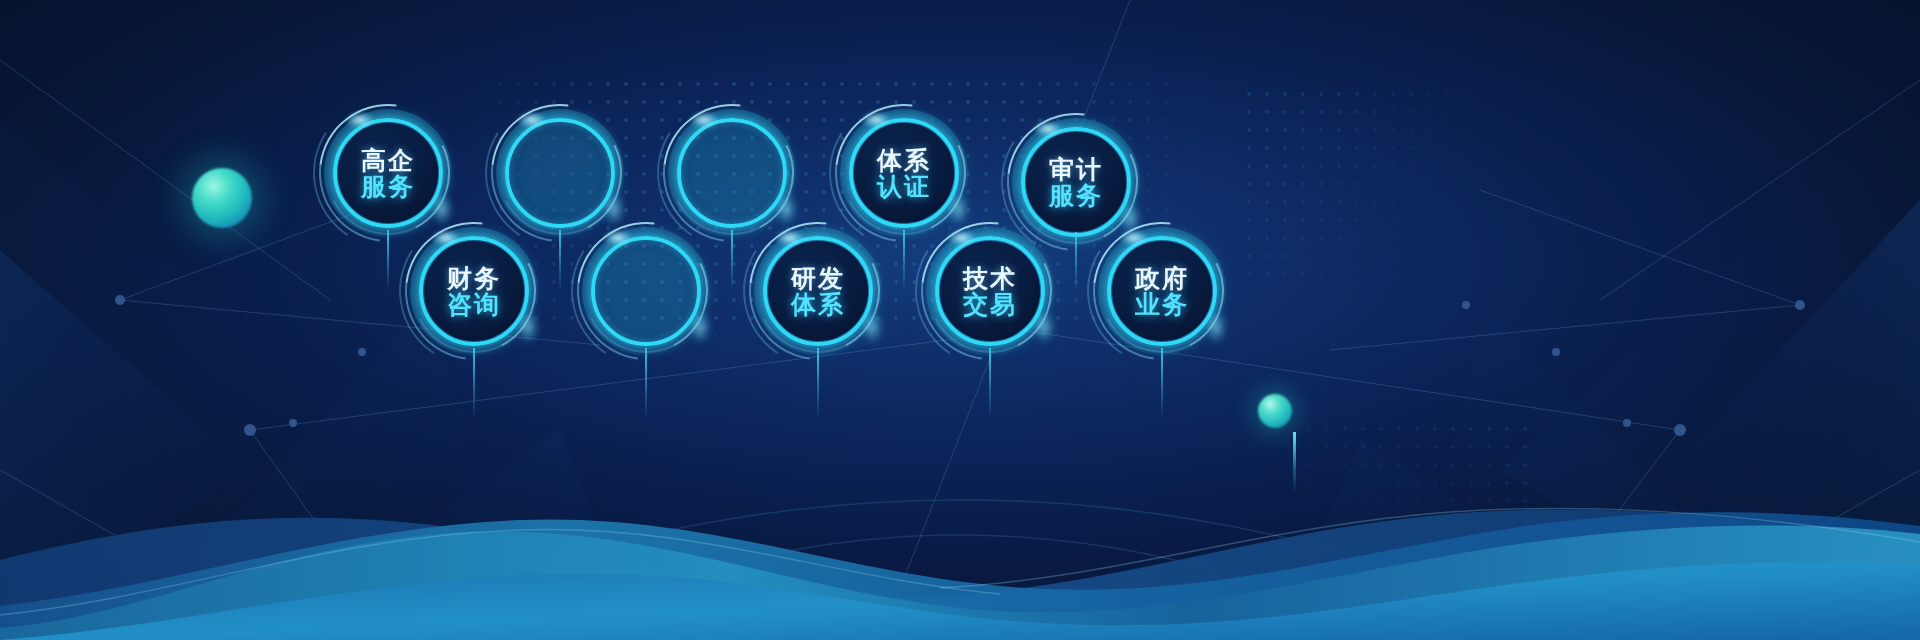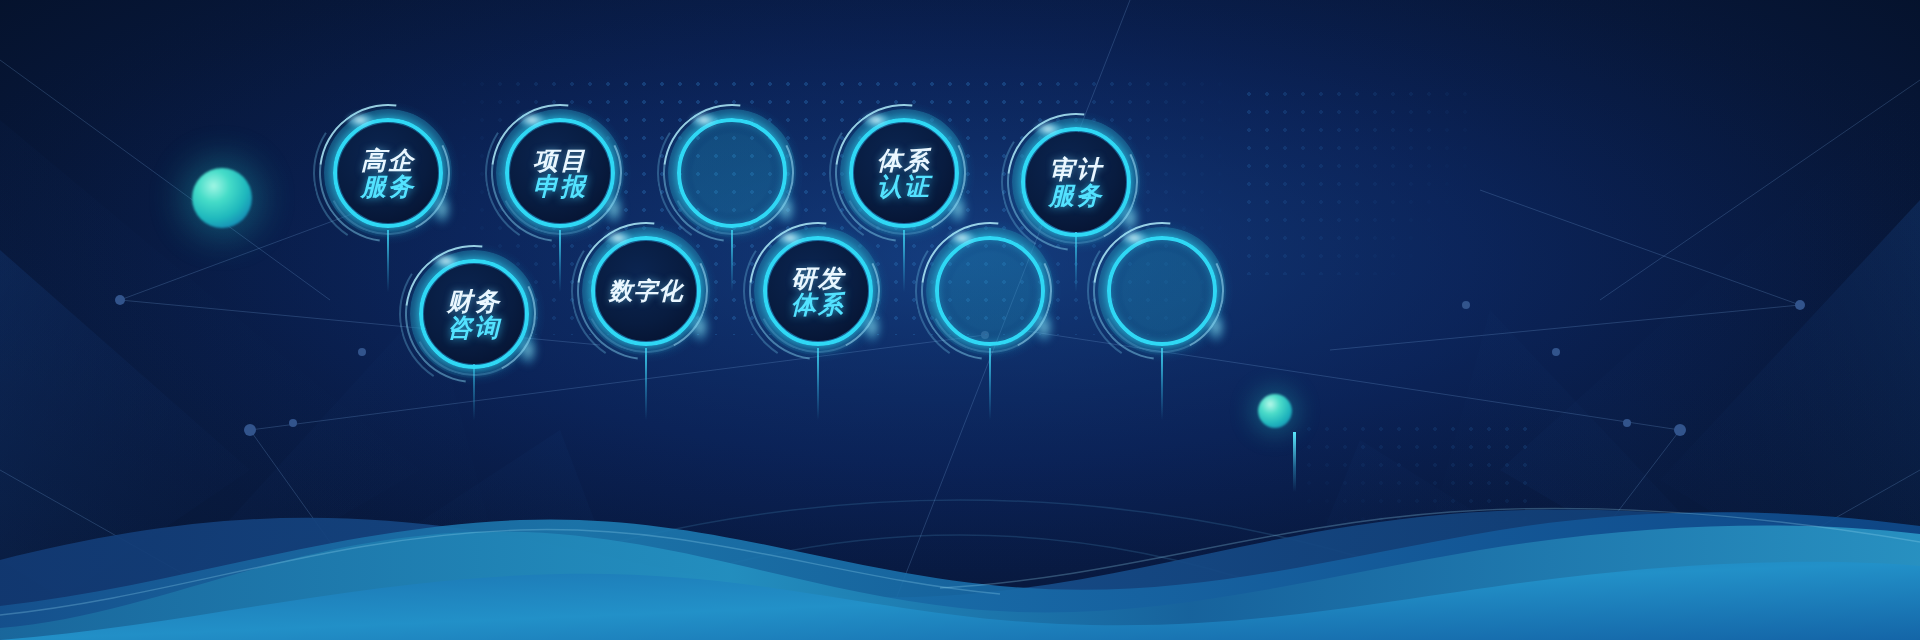--- a/index.html
+++ b/index.html
@@ -88,21 +88,21 @@
     filter:blur(2px);
   }
   .badge .glint2{
     position:absolute;width:22px;height:34px;right:-10px;bottom:2px;border-radius:50%;
     background:radial-gradient(ellipse, rgba(150,240,255,.7) 0%, rgba(60,190,235,.25) 50%, rgba(0,0,0,0) 75%);
     filter:blur(3px);
   }
   .badge .disc{
     position:absolute;inset:5px;border-radius:50%;
     background:radial-gradient(circle at 42% 34%, #0b2551 0%, #081c40 55%, #050f2a 100%);
-    display:flex;align-items:center;justify-content:center;font-style:italic;
+    display:flex;align-items:center;justify-content:center;
   }
   .badge .label{
     text-align:center;line-height:1.06;font-weight:700;
     font-size:25px;letter-spacing:2px;
     color:#eaf7ff;
     text-shadow:0 0 7px rgba(120,220,255,.55);
   }
   .badge .label .ln{display:block;}
   .badge .label .ln.cyan{
     color:#53e2ff;
@@ -239,26 +239,20 @@
       </div>
       <div class="badge" style="left: 560px; top: 173px; z-index: 11;">
         <div class="halo"></div>
         <div class="ring-outer"></div>
         <div class="arc a3"></div>
         <div class="ring-main"></div>
         <div class="arc a1"></div>
         <div class="arc a2"></div>
         <div class="glint"></div>
         <div class="glint2"></div>
-        <div class="disc">
-          <div class="label">
-            <span class="ln">项目</span>
-            <span class="ln cyan">申报</span>
-          </div>
-        </div>
       </div>
       <div class="badge" style="left: 732px; top: 173px; z-index: 12;">
         <div class="halo"></div>
         <div class="ring-outer"></div>
         <div class="arc a3"></div>
         <div class="ring-main"></div>
         <div class="arc a1"></div>
         <div class="arc a2"></div>
         <div class="glint"></div>
         <div class="glint2"></div>
@@ -288,21 +282,21 @@
         <div class="arc a2"></div>
         <div class="glint"></div>
         <div class="glint2"></div>
         <div class="disc">
           <div class="label">
             <span class="ln">审计</span>
             <span class="ln cyan">服务</span>
           </div>
         </div>
       </div>
-      <div class="badge" style="left: 474px; top: 291px; z-index: 10; margin-top: 23px;">
+      <div class="badge" style="left: 474px; top: 291px; z-index: 10;">
         <div class="halo"></div>
         <div class="ring-outer"></div>
         <div class="arc a3"></div>
         <div class="ring-main"></div>
         <div class="arc a1"></div>
         <div class="arc a2"></div>
         <div class="glint"></div>
         <div class="glint2"></div>
         <div class="disc">
           <div class="label">
@@ -313,25 +307,20 @@
       </div>
       <div class="badge one-line" style="left: 646px; top: 291px; z-index: 11;">
         <div class="halo"></div>
         <div class="ring-outer"></div>
         <div class="arc a3"></div>
         <div class="ring-main"></div>
         <div class="arc a1"></div>
         <div class="arc a2"></div>
         <div class="glint"></div>
         <div class="glint2"></div>
-        <div class="disc">
-          <div class="label">
-            <span class="ln">数字化</span>
-          </div>
-        </div>
       </div>
       <div class="badge" style="left: 818px; top: 291px; z-index: 12;">
         <div class="halo"></div>
         <div class="ring-outer"></div>
         <div class="arc a3"></div>
         <div class="ring-main"></div>
         <div class="arc a1"></div>
         <div class="arc a2"></div>
         <div class="glint"></div>
         <div class="glint2"></div>
@@ -344,30 +333,42 @@
       </div>
       <div class="badge" style="left: 990px; top: 291px; z-index: 13;">
         <div class="halo"></div>
         <div class="ring-outer"></div>
         <div class="arc a3"></div>
         <div class="ring-main"></div>
         <div class="arc a1"></div>
         <div class="arc a2"></div>
         <div class="glint"></div>
         <div class="glint2"></div>
+        <div class="disc">
+          <div class="label">
+            <span class="ln">技术</span>
+            <span class="ln cyan">交易</span>
+          </div>
+        </div>
       </div>
       <div class="badge" style="left: 1162px; top: 291px; z-index: 14;">
         <div class="halo"></div>
         <div class="ring-outer"></div>
         <div class="arc a3"></div>
         <div class="ring-main"></div>
         <div class="arc a1"></div>
         <div class="arc a2"></div>
         <div class="glint"></div>
         <div class="glint2"></div>
+        <div class="disc">
+          <div class="label">
+            <span class="ln">政府</span>
+            <span class="ln cyan">业务</span>
+          </div>
+        </div>
       </div>
     </div>
 
   <svg class="waves" width="1920" height="230" viewBox="0 0 1920 230" preserveAspectRatio="none">
     <defs>
       <linearGradient id="w1" x1="0" y1="0" x2="1" y2="0">
         <stop offset="0%" stop-color="#123a74"></stop>
         <stop offset="45%" stop-color="#17508e"></stop>
         <stop offset="100%" stop-color="#10396f"></stop>
       </linearGradient>

